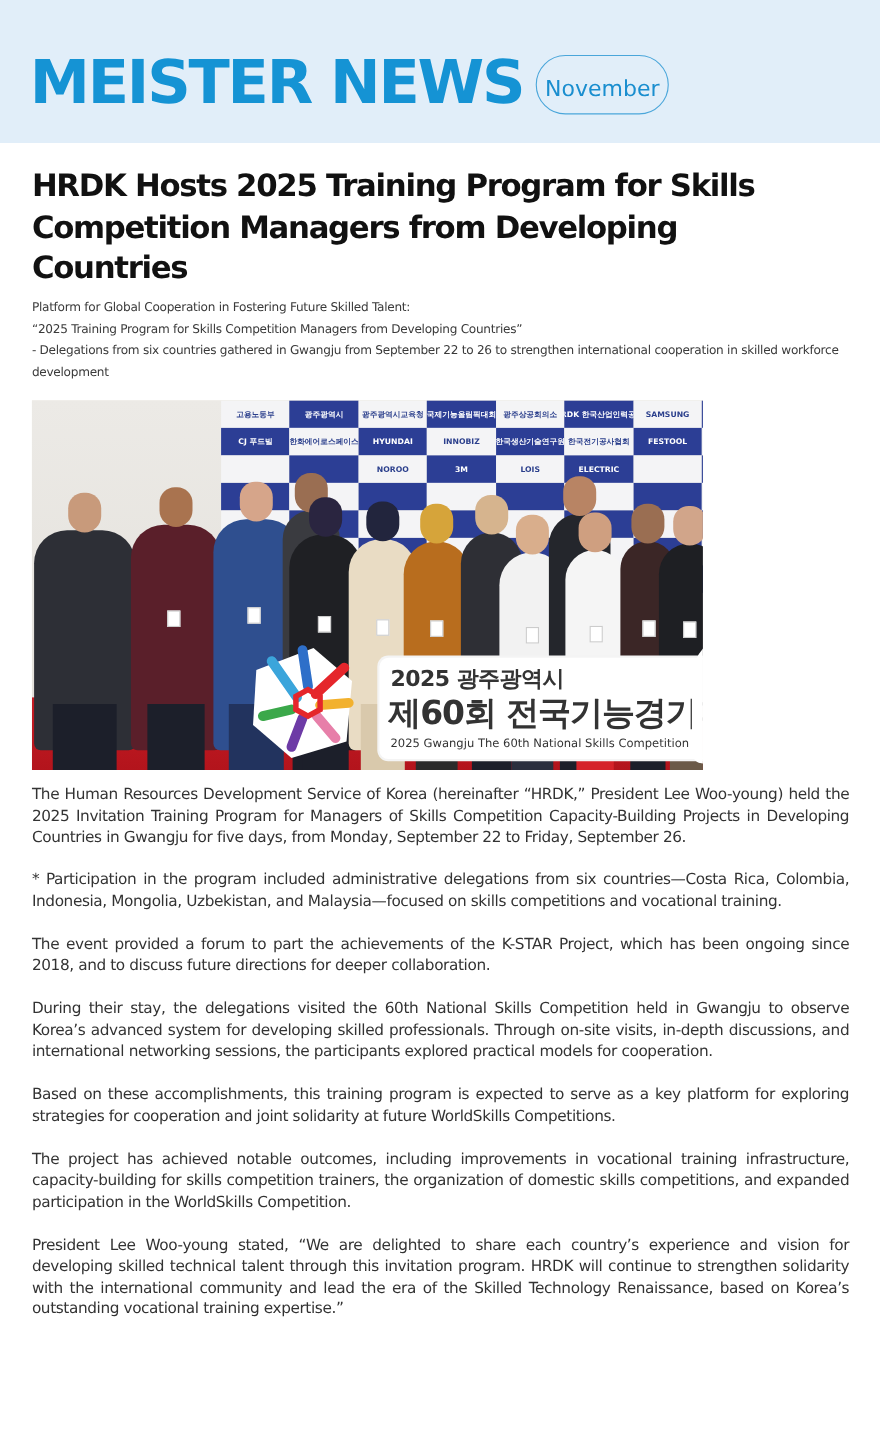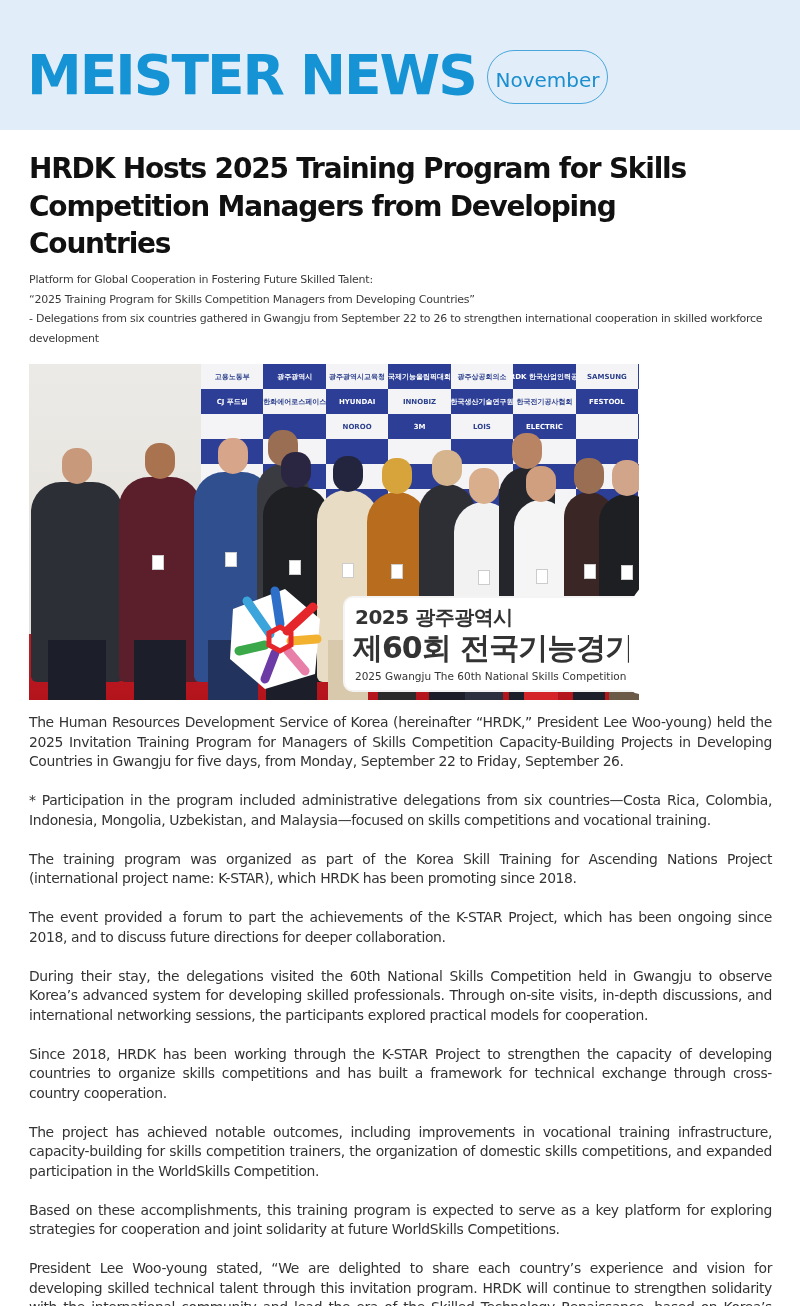--- a/index.html
+++ b/index.html
@@ -248,20 +248,18 @@
       </div>
     <div class="mascot" style="left:76px;top:62px;width:44px;height:46px;background:#3BA84A;">
         <div class="face"></div>
       </div>
   </div>
 </figure>
 
 <article class="body">
   <p>The Human Resources Development Service of Korea (hereinafter “HRDK,” President Lee Woo-young) held the 2025 Invitation Training Program for Managers of Skills Competition Capacity-Building Projects in Developing Countries in Gwangju for five days, from Monday, September 22 to Friday, September 26.</p>
   <p>* Participation in the program included administrative delegations from six countries—Costa Rica, Colombia, Indonesia, Mongolia, Uzbekistan, and Malaysia—focused on skills competitions and vocational training.</p>
-  <p>The training program was organized as part of the Korea Skill Training for Ascending Nations Project (international project name: K-STAR), which HRDK has been promoting since 2018.</p>
   <p>The event provided a forum to part the achievements of the K-STAR Project, which has been ongoing since 2018, and to discuss future directions for deeper collaboration.</p>
   <p>During their stay, the delegations visited the 60th National Skills Competition held in Gwangju to observe Korea’s advanced system for developing skilled professionals. Through on-site visits, in-depth discussions, and international networking sessions, the participants explored practical models for cooperation.</p>
-  <p>Since 2018, HRDK has been working through the K-STAR Project to strengthen the capacity of developing countries to organize skills competitions and has built a framework for technical exchange through cross-country cooperation.</p>
+  <p>Based on these accomplishments, this training program is expected to serve as a key platform for exploring strategies for cooperation and joint solidarity at future WorldSkills Competitions.</p>
   <p>The project has achieved notable outcomes, including improvements in vocational training infrastructure, capacity-building for skills competition trainers, the organization of domestic skills competitions, and expanded participation in the WorldSkills Competition.</p>
-  <p>Based on these accomplishments, this training program is expected to serve as a key platform for exploring strategies for cooperation and joint solidarity at future WorldSkills Competitions.</p>
   <p>President Lee Woo-young stated, “We are delighted to share each country’s experience and vision for developing skilled technical talent through this invitation program. HRDK will continue to strengthen solidarity with the international community and lead the era of the Skilled Technology Renaissance, based on Korea’s outstanding vocational training expertise.”</p>
 </article>
 
 </body></html>

